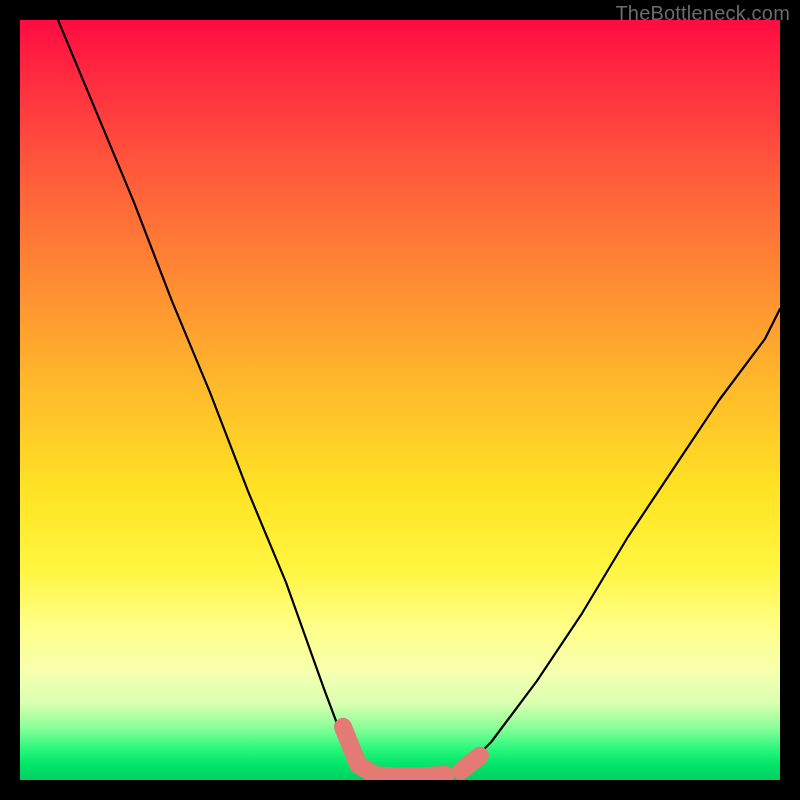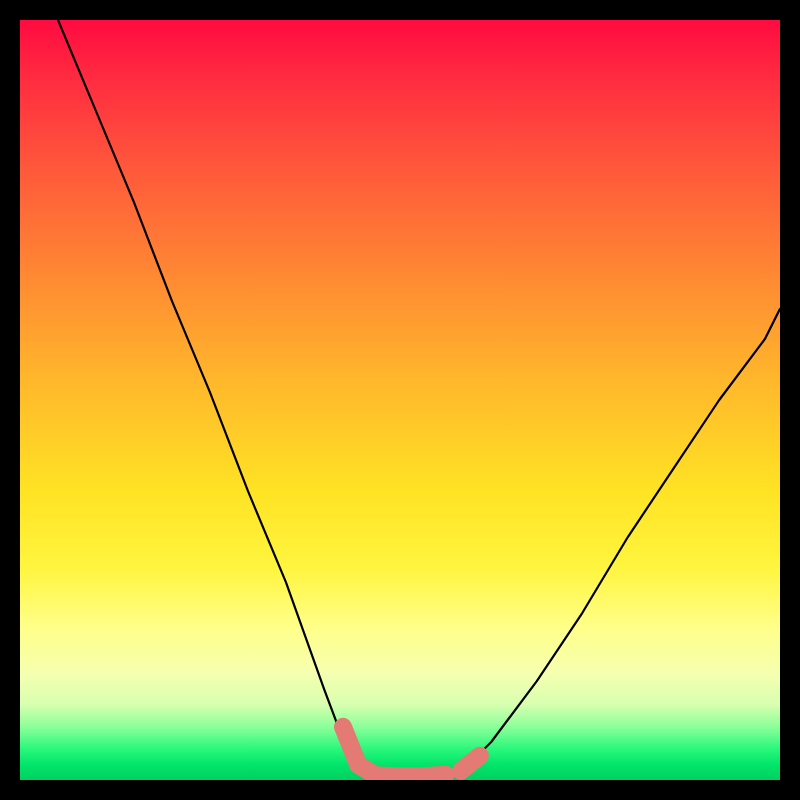--- a/index.html
+++ b/index.html
@@ -97,13 +97,14 @@
         <path class="curve-line" d="M440.80 752.40 L471.20 722.00 L516.80 661.20 L562.40 592.80 L608.00 516.80 L653.60 448.40 L699.20 380.00 L744.80 319.20 L760.00 288.80"></path>
       </g>
       <g>
         <path class="marker-segment" d="M323.00 706.80 L338.20 744.80 L353.40 753.92"></path>
         <path class="marker-segment" d="M357.20 755.44 L380.00 756.20 L402.80 756.20 L425.60 754.68"></path>
         <path class="marker-segment" d="M440.80 750.88 L459.80 735.68"></path>
       </g>
     </svg>
   </div>
 
+  <div class="watermark">TheBottleneck.com</div>
 </div>
 
 </body></html>

